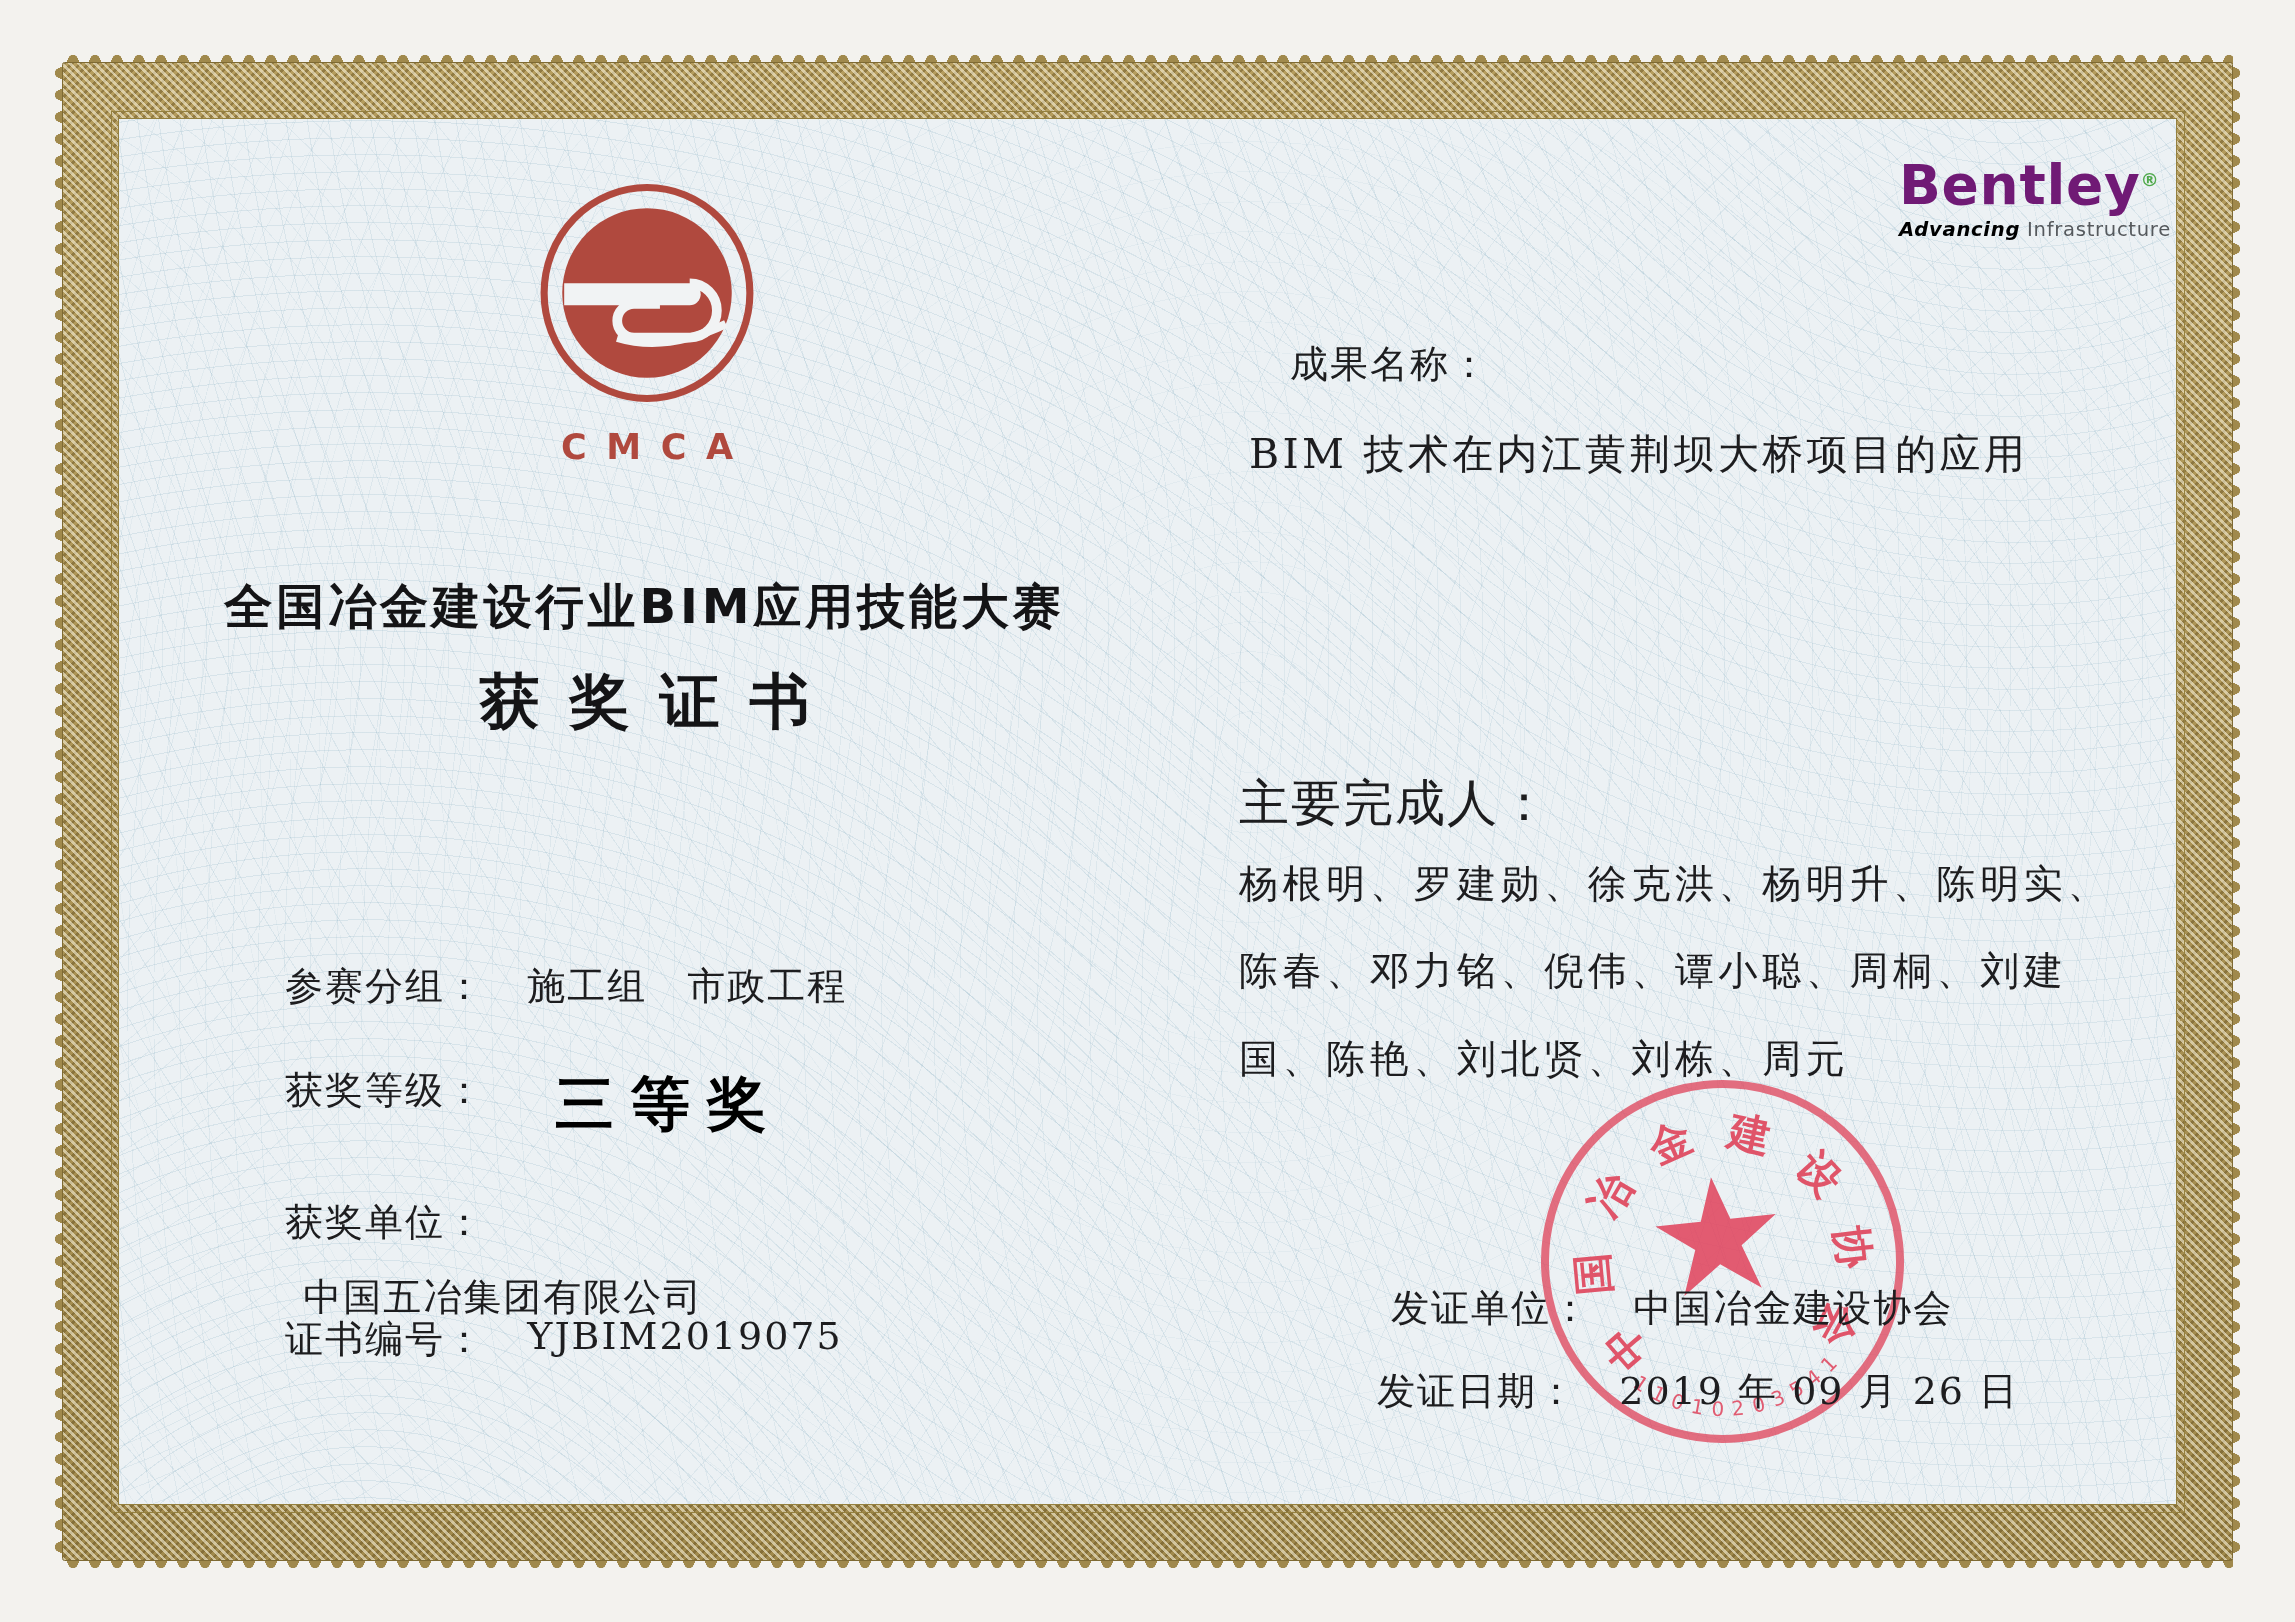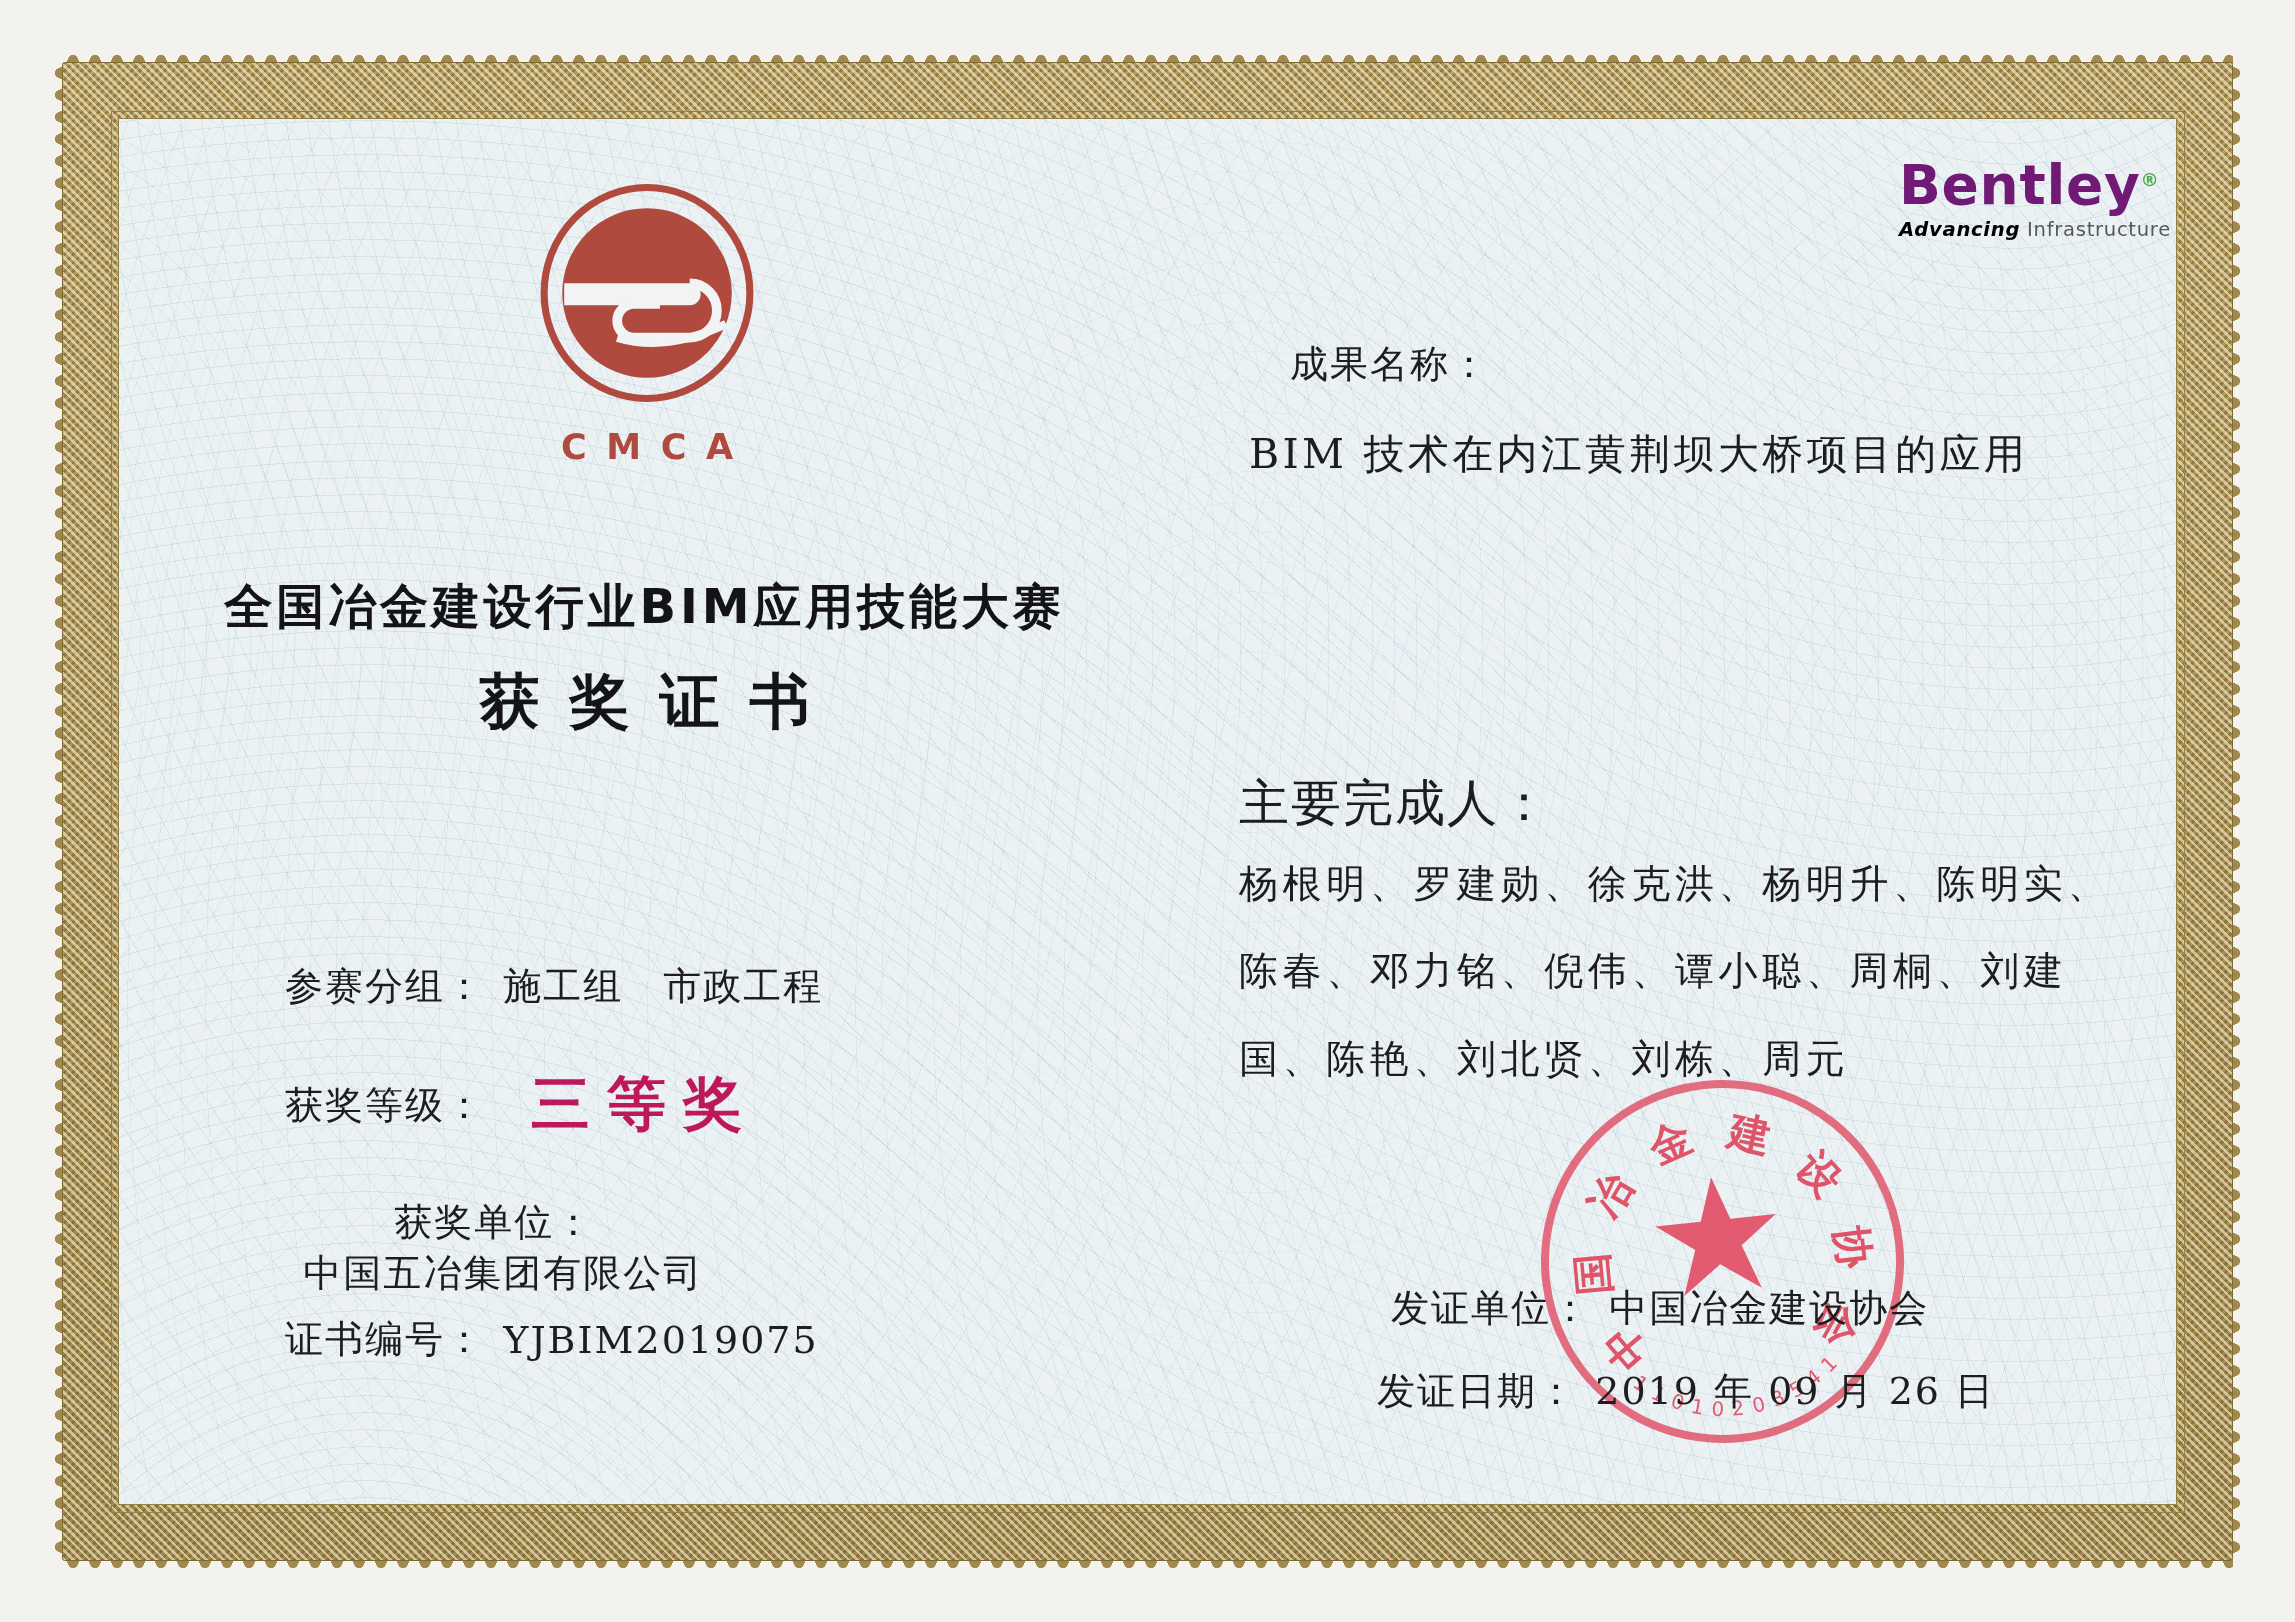--- a/index.html
+++ b/index.html
@@ -78,26 +78,26 @@
   
   .ach-label{left:1266px; top:339px; font-size:38px; letter-spacing:2px;margin-left:24px;}
   .ach-value{left:1249px; top:427px; font-size:41px; letter-spacing:3.3px;}
   .contrib-label{left:1239px; top:770px; font-size:50px; letter-spacing:2px;}
   .contrib-line{left:1239px; font-size:39px; letter-spacing:4.6px;}
   .contrib-line.l1{top:857px;}
   .contrib-line.l2{top:944px;}
   .contrib-line.l3{top:1032px;}
 
   
-  .row{position:absolute; z-index:2; display:flex; align-items:center; font-size:38px; letter-spacing:2px;}
+  .row{position:absolute; z-index:2; display:flex; align-items:flex-start; font-size:38px; letter-spacing:2px;gap:24px;}
   .row .lab{white-space:pre;}
   .row .val{margin-left:18.3px;}
   .row-group{left:285px; top:961px;}
   .row-grade{left:285px; top:1065px;}
-  .row-grade .val{font-family:Liberation Mono, monospace; font-weight:bold; font-size:59px; letter-spacing:17px; margin-left:46px; color:#be185d;}
+  .row-grade .val{font-family:Liberation Mono, monospace; font-weight:bold; font-size:59px; letter-spacing:17px; margin-left:46px; color:#000000;}
   .row-unit{left:285px; top:1197px;flex-direction:column;}
   .row-number{left:285px; top:1314px;}
   .row-issuer{left:1391px; top:1283px;}
   .row-date{left:1377px; top:1366px;}
 
   
   .seal{
     position:absolute; left:1541px; top:1080px; width:347px; height:347px; z-index:1;
     border:8.5px solid rgba(223,72,94,.78); border-radius:50%;
     transform:rotate(-6deg);

